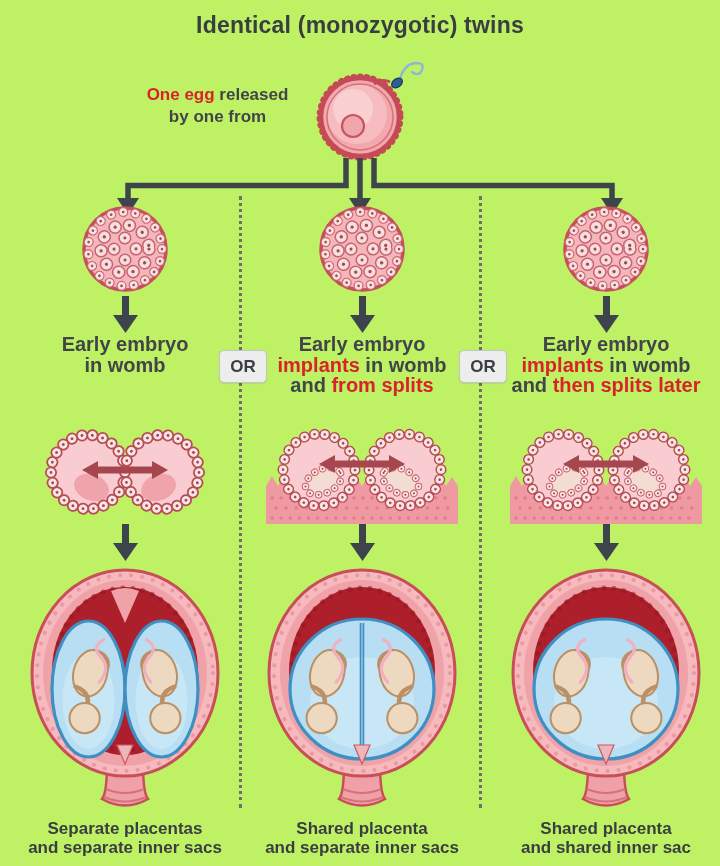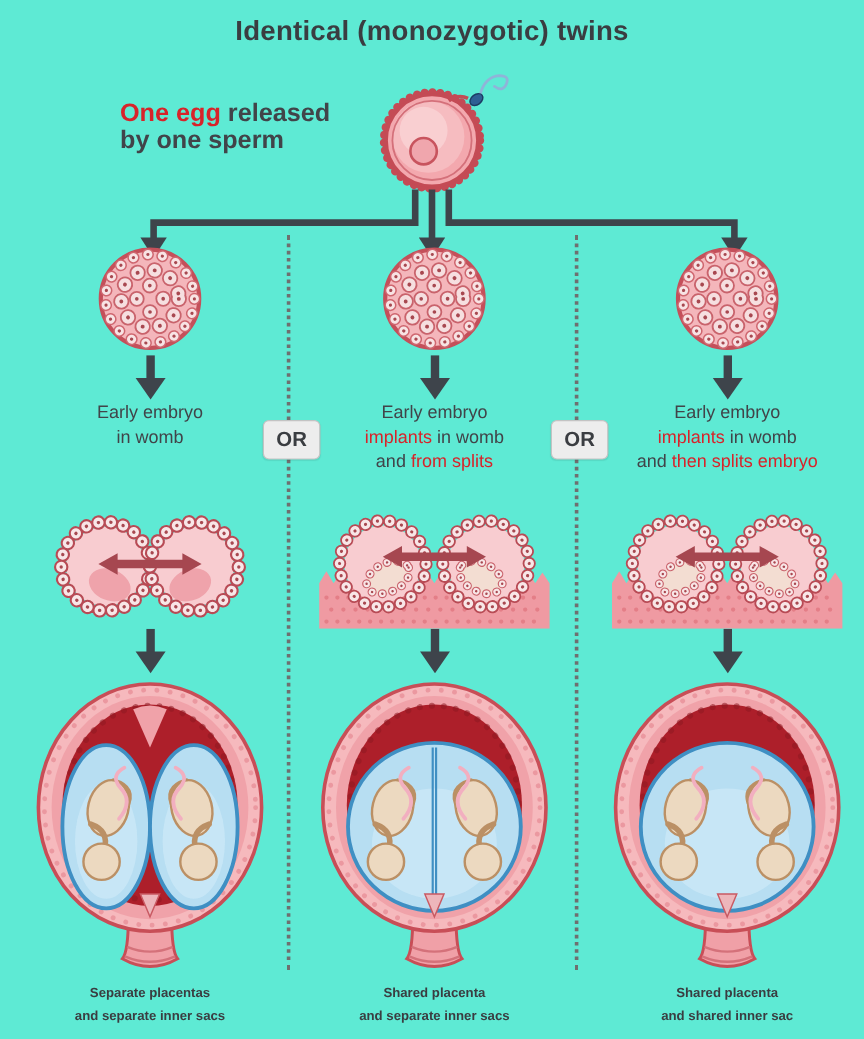--- a/index.html
+++ b/index.html
@@ -1,36 +1,36 @@
 <!DOCTYPE html>
 <html><head>
 <meta charset="utf-8">
 <style>
   html,body{margin:0;padding:0;background:#ffffff;}
   #stage{
-    position:relative;width:720px;height:866px;background:#5eead4;overflow:hidden;
+    position:relative;width:720px;height:866px;background:#bef264;overflow:hidden;
     font-family:"Liberation Sans","DejaVu Sans",sans-serif;color:#3b3e42;
   }
   .abs{position:absolute;}
   #title{
     top:12px;left:0;width:720px;text-align:center;
     font-size:23px;font-weight:700;color:#3a3d41;letter-spacing:.2px;
   }
   .intro-text{
-    top:84px;left:100px;width:235px;text-align:left;
-    font-size:21px;font-weight:700;line-height:22px;color:#414449;
+    top:84px;left:100px;width:235px;text-align:center;
+    font-size:17px;font-weight:700;line-height:22px;color:#414449;
   }
   .red{color:#d8232a;}
   .opt-text{
     top:334px;width:236px;text-align:center;
-    font-size:15px;font-weight:400;line-height:20.5px;color:#414449;
+    font-size:20px;font-weight:700;line-height:20.5px;color:#414449;
   }
   .caption{
     top:819px;width:236px;text-align:center;
-    font-size:11px;font-weight:700;line-height:19px;color:#3a3d41;
+    font-size:17px;font-weight:700;line-height:19px;color:#3a3d41;
   }
   .dotline{
     top:196px;height:612px;width:0;border-left:3px dotted #6f6f6f;
   }
   .or-badge{
     top:350px;width:46px;height:31px;background:#ededed;border:1.5px solid #c3c3c3;
     border-radius:5px;display:flex;align-items:center;justify-content:center;
     font-size:17px;font-weight:700;color:#3a3d41;z-index:5;
     box-shadow:0 1px 1px rgba(0,0,0,.08);
   }
@@ -170,21 +170,21 @@
         <use href="#blastoImp" transform="translate(143,46) scale(-1,1)"></use>
         <use href="#dblarrow" transform="translate(100,40)"></use>
       </g>
     </defs>
   </svg>
 
   <div class="abs" id="title">Identical (monozygotic) twins</div>
 
   <div class="abs intro-text">
     <div><span class="red">One egg</span><span> released</span></div>
-    <div>by one sperm</div>
+    <div>by one from</div>
   </div>
 
   <svg class="abs" style="left:308px;top:60px" width="120" height="102" viewBox="0 0 120 102">
     <g>
       <circle cx="52" cy="57" r="40" fill="none" stroke="#c44b55" stroke-width="7" stroke-linecap="round" stroke-dasharray="0.1 6.4"></circle>
       <circle cx="52" cy="57" r="38" fill="#f3a8ae" stroke="#c44b55" stroke-width="2.5"></circle>
       <circle cx="49" cy="54" r="30" fill="#f6bcc0"></circle>
       <circle cx="45" cy="49" r="20" fill="#f9d0d3" opacity="0.9"></circle>
       <circle cx="52" cy="57" r="33" fill="none" stroke="#d4707a" stroke-width="1.5"></circle>
       <circle cx="45" cy="66" r="11" fill="#f0a6ad" stroke="#c8545e" stroke-width="2.2"></circle>
@@ -238,21 +238,21 @@
     <div><span>in womb</span><span class="red"></span><span></span></div>
   </div>
   <div class="abs opt-text" style="left:244px">
     <div>Early embryo</div>
     <div><span></span><span class="red">implants</span><span> in womb</span></div>
     <div><span>and </span><span class="red">from splits</span><span></span></div>
   </div>
   <div class="abs opt-text" style="left:488px">
     <div>Early embryo</div>
     <div><span></span><span class="red">implants</span><span> in womb</span></div>
-    <div><span>and </span><span class="red">then splits embryo</span><span></span></div>
+    <div><span>and </span><span class="red">then splits later</span><span></span></div>
   </div>
 
   <svg class="abs" style="left:30px;top:422px" width="190" height="100" viewBox="0 0 190 100">
     <use href="#blasto" transform="translate(58,50)"></use>
     <use href="#blasto" transform="translate(132,50) scale(-1,1)"></use>
     <use href="#dblarrow" transform="translate(95,48)"></use>
   </svg>
   <svg class="abs" style="left:262px;top:424px" width="200" height="100" viewBox="0 0 200 100">
     <use href="#pairImp"></use>
   </svg>

